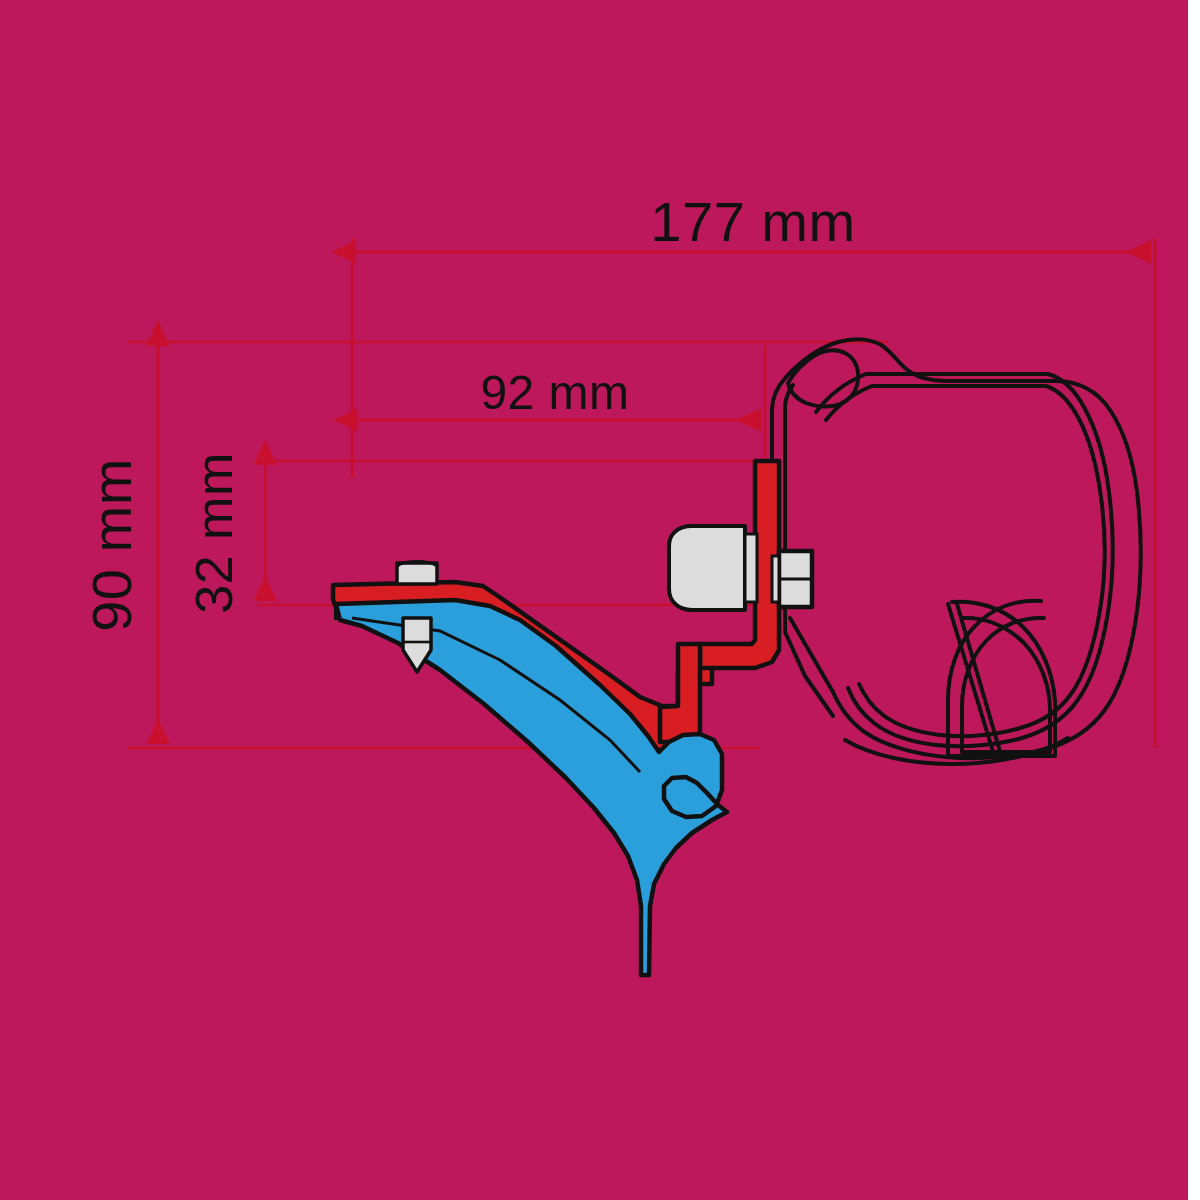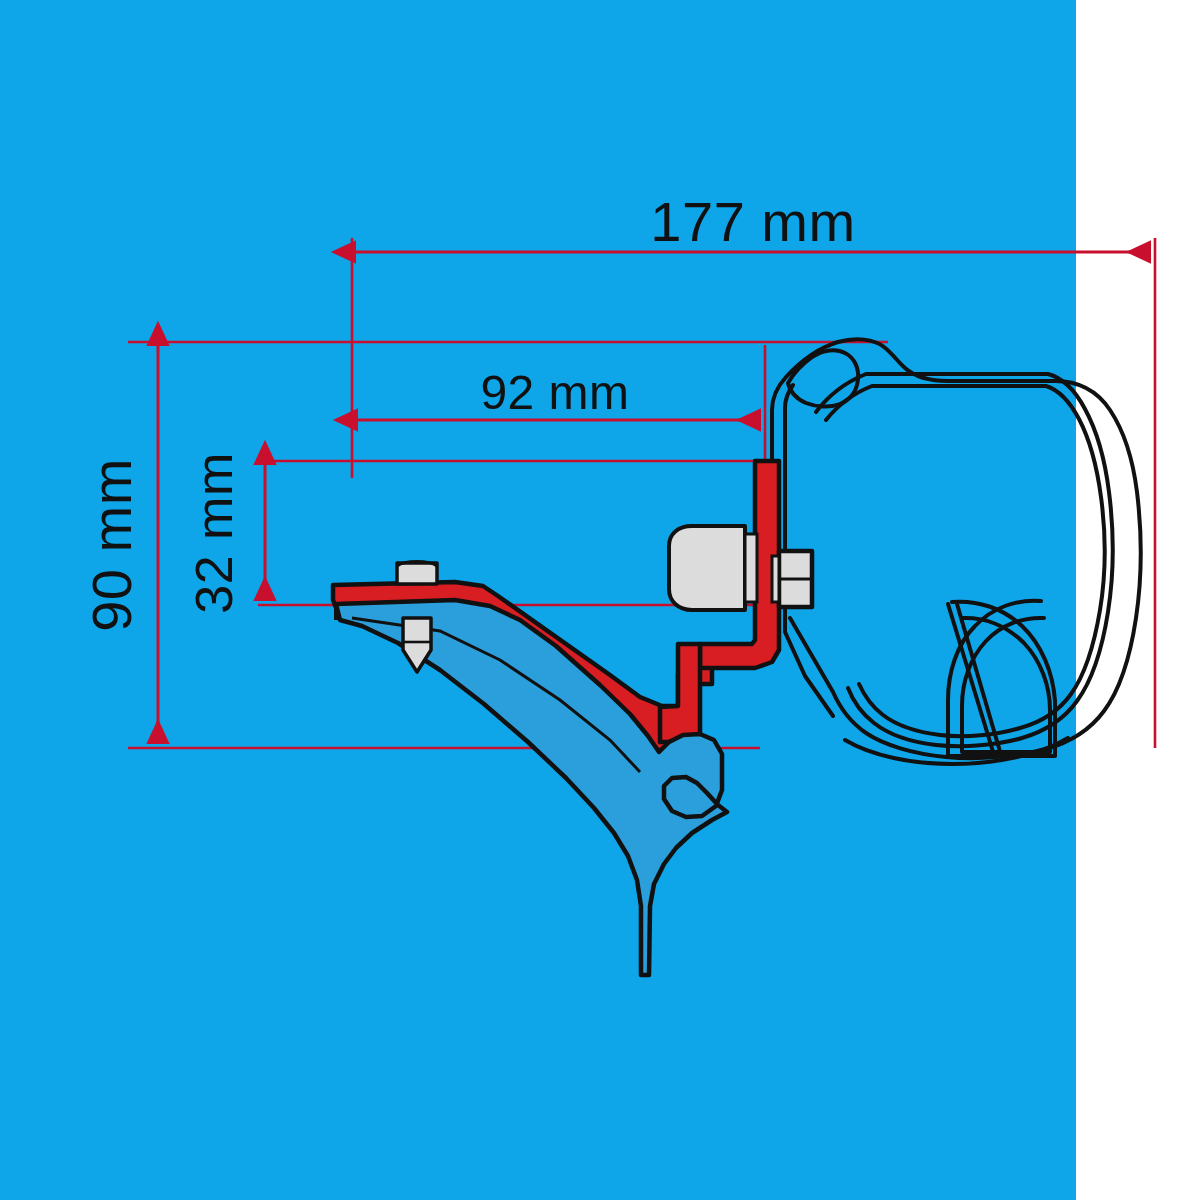--- a/index.html
+++ b/index.html
@@ -9,23 +9,23 @@
     background: #ffffff;
   }
   body {
     width: 1200px;
     height: 1200px;
     font-family: "Liberation Sans", sans-serif;
     overflow: hidden;
   }
   #drawing-root {
     position: relative;
-    width: 1076px;
+    width: 1188px;
     height: 1200px;
-    background: #0ea5e9;
+    background: #be185d;
   }
   #drawing-svg {
     position: absolute;
     top: 0;
     left: 0;
     width: 1200px;
     height: 1200px;
     display: block;
   }
   .dim-text {

